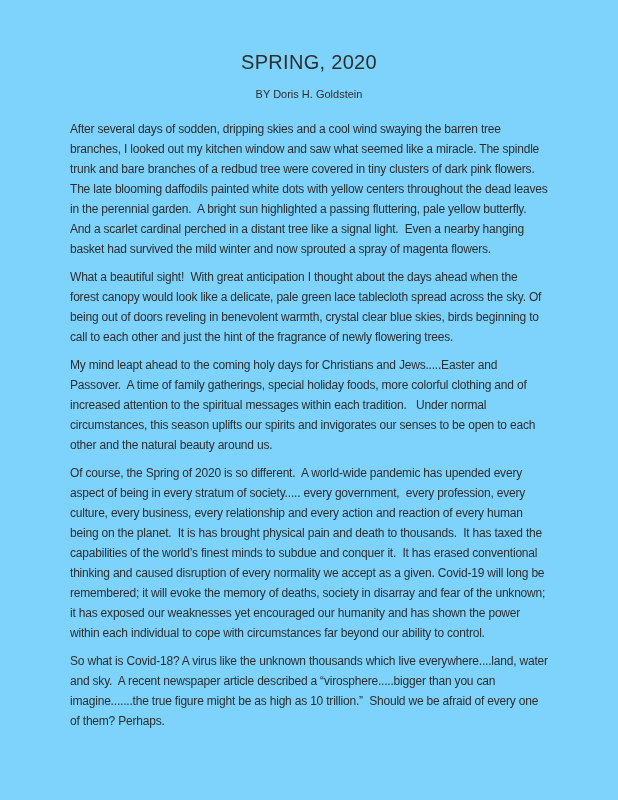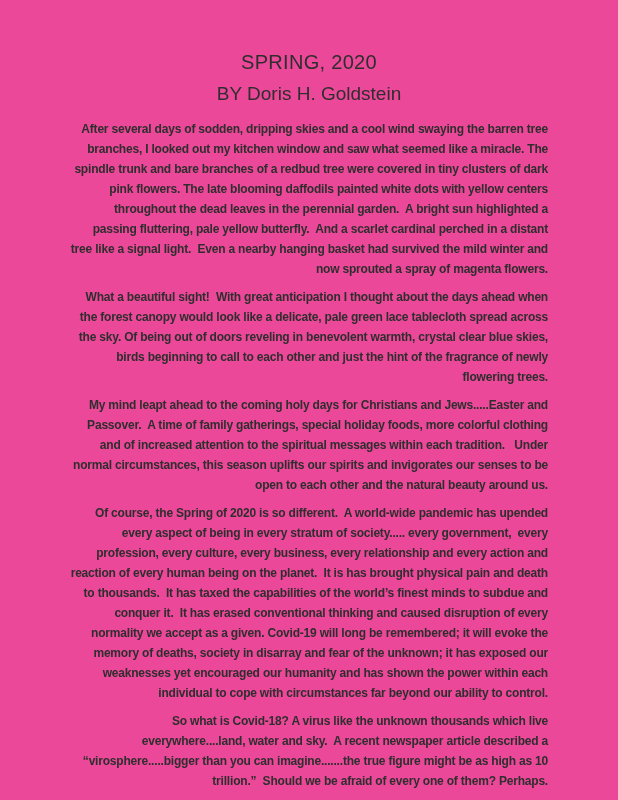--- a/index.html
+++ b/index.html
@@ -5,44 +5,43 @@
   html, body {
     margin: 0;
     padding: 0;
     background: #ffffff;
   }
   .page {
     position: relative;
     width: 618px;
     height: 800px;
     box-sizing: border-box;
-    background: #ec4899;
+    background: #7dd3fc;
     padding: 50px 70px 0 70px;
     overflow: hidden;
     font-family: "Liberation Sans", sans-serif;
     color: #2e2e2e;
   }
   .doc-title {
     font-size: 20px;
     font-weight: 400;
     line-height: 24px;
     text-align: center;
     letter-spacing: 0.3px;
     margin: 0 0 12px 0;
   }
   .doc-byline {
-    font-size: 19px;
+    font-size: 11px;
     font-weight: 400;
     line-height: 16px;
     text-align: center;
     margin: 0 0 17px 0;
   }
   .doc-body {
-    text-align: right;
-    font-weight: bold;
+    text-align: left;
   }
   .para {
     font-size: 12px;
     line-height: 20px;
     letter-spacing: -0.2px;
     margin: 0 0 8px 0;
     white-space: pre-wrap;
   }
 </style>
 </head>

